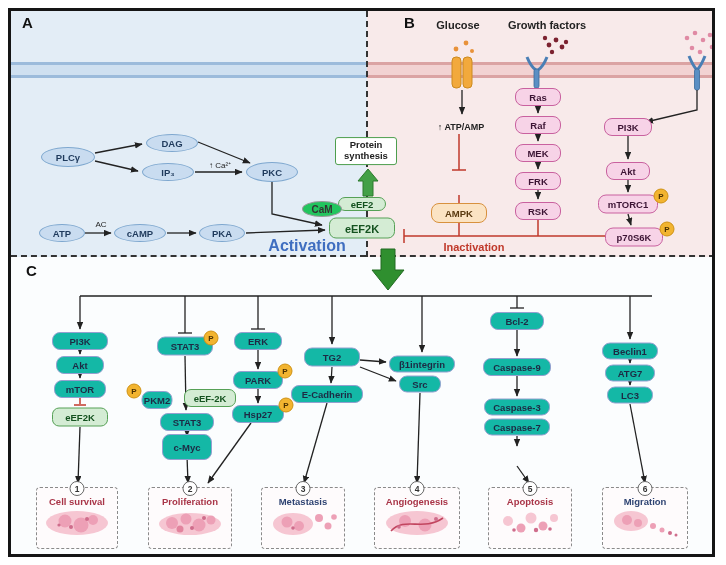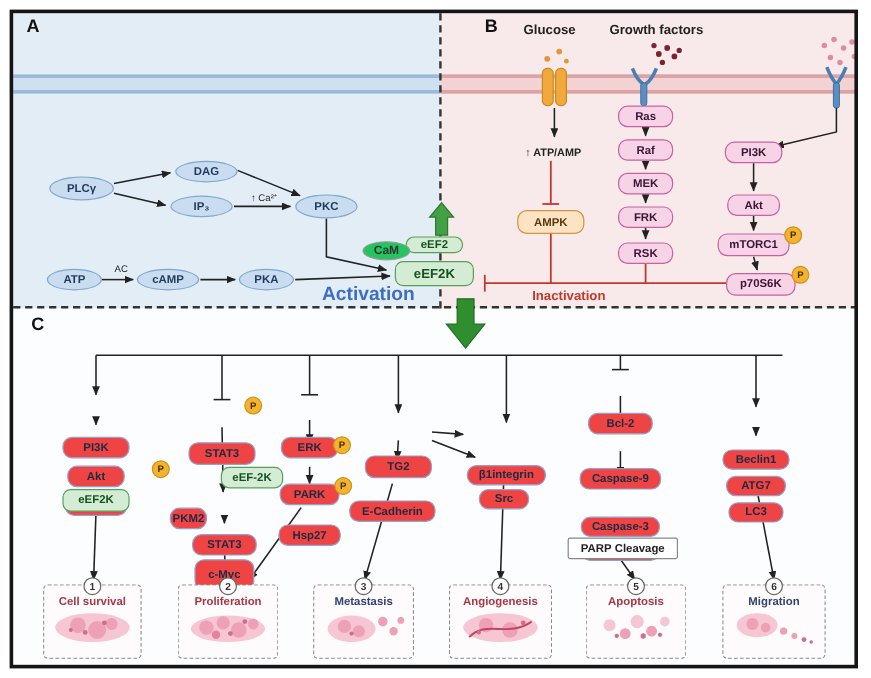--- a/index.html
+++ b/index.html
@@ -13,23 +13,23 @@
   .div-v{position:absolute;left:366px;top:11px;height:246px;width:0;border-left:2px dashed #333;}
   .div-h{position:absolute;left:11px;top:255px;width:704px;height:0;border-top:2px dashed #333;}
   .overlay{position:absolute;left:0;top:0;z-index:1;}
   .ln{stroke:#222;stroke-width:1.3;fill:none;}
   .lr{stroke:#c0392b;stroke-width:1.5;fill:none;}
   .nd{position:absolute;transform:translate(-50%,-50%);display:flex;align-items:center;justify-content:center;
       font-weight:bold;font-size:9.5px;z-index:2;border:1.2px solid;border-radius:9px;white-space:nowrap;
       padding:0 3px;box-sizing:border-box;}
   .oval{background:#c9dcf0;border-color:#7fa8cf;border-radius:50%;color:#1f3a5c;}
   .pink{background:#f7d3e7;border-color:#c9619f;border-radius:8px;color:#3c1434;}
-  .lav{background:#ef4444;border-color:#94a0d0;border-radius:8px;color:#1d2a44;margin-top:32px;}
+  .lav{background:#14b8a6;border-color:#94a0d0;border-radius:8px;color:#1d2a44;}
   .green{background:#d4ecd4;border-color:#56a156;border-radius:7px;color:#14521f;}
-  .orange{background:#fbe3c3;border-color:#d8913e;border-radius:8px;color:#5a3a10;}
+  .orange{background:#fbe3c3;border-color:#d8913e;border-radius:8px;color:#5a3a10;margin-top:28px;}
   .whiteov{background:#22c55e;border-color:#999;border-radius:50%;color:#333;font-size:10px;z-index:3;}
   .rectw{background:#ffffff;border-color:#888;border-radius:2px;color:#222;}
   .psyn{position:absolute;transform:translate(-50%,-50%);width:62px;background:#fff;border:1.5px solid #4d9e4d;
         border-radius:3px;color:#222;font-weight:bold;font-size:9.5px;text-align:center;line-height:1.15;
         padding:2px 3px;z-index:2;box-sizing:border-box;}
   .pbadge{position:absolute;transform:translate(-50%,-50%);width:13px;height:13px;border-radius:50%;background:#f2b430;
         border:1px solid #cf9214;color:#4a3000;font-size:8px;font-weight:bold;display:flex;align-items:center;
         justify-content:center;z-index:3;}
   .txt{position:absolute;transform:translate(-50%,-50%);z-index:2;white-space:nowrap;color:#222;}
   .hdr{font-size:11px;font-weight:bold;}
@@ -191,20 +191,21 @@
   <div class="nd oval" style="left:68px;top:157px;width:54px;height:20px">PLCγ</div>
   <div class="nd oval" style="left:172px;top:143px;width:52px;height:18px">DAG</div>
   <div class="nd oval" style="left:168px;top:172px;width:52px;height:18px">IP₃</div>
   <div class="nd oval" style="left:272px;top:172px;width:52px;height:20px">PKC</div>
   <div class="nd oval" style="left:62px;top:233px;width:46px;height:18px">ATP</div>
   <div class="nd oval" style="left:140px;top:233px;width:52px;height:18px">cAMP</div>
   <div class="nd oval" style="left:222px;top:233px;width:46px;height:18px">PKA</div>
   <div class="nd whiteov" style="left:322px;top:209px;width:40px;height:16px">CaM</div>
   <div class="nd green" style="left:362px;top:204px;width:48px;height:14px">eEF2</div>
   <div class="nd green" style="left:362px;top:228px;width:66px;height:21px;font-size:11px">eEF2K</div>
+  <div class="psyn" style="left:366px;top:151px">Protein synthesis</div>
   <div class="txt small" style="left:220px;top:164px">↑ Ca²⁺</div>
   <div class="txt small" style="left:101px;top:224px">AC</div>
   <div class="txt act" style="left:307px;top:246px">Activation</div>
 
   <div class="txt hdr" style="left:458px;top:25px">Glucose</div>
   <div class="txt hdr" style="left:547px;top:25px">Growth factors</div>
   <div class="txt" style="left:461px;top:127px;font-size:9px;font-weight:bold">↑ ATP/AMP</div>
   <div class="txt inact" style="left:474px;top:247px">Inactivation</div>
 
   <div class="nd orange" style="left:459px;top:185px;width:56px;height:20px">AMPK</div>
@@ -241,21 +242,20 @@
 
   <div class="nd lav" style="left:332px;top:357px;width:56px;height:19px">TG2</div>
   <div class="nd lav" style="left:327px;top:394px;width:72px;height:18px">E-Cadherin</div>
   <div class="nd lav" style="left:422px;top:364px;width:66px;height:17px">β1integrin</div>
   <div class="nd lav" style="left:420px;top:384px;width:42px;height:17px">Src</div>
 
   <div class="nd lav" style="left:517px;top:321px;width:54px;height:18px">Bcl-2</div>
   <div class="nd lav" style="left:517px;top:367px;width:68px;height:18px">Caspase-9</div>
   <div class="nd lav" style="left:517px;top:407px;width:66px;height:17px">Caspase-3</div>
   <div class="nd lav" style="left:517px;top:427px;width:66px;height:17px">Caspase-7</div>
-  <div class="nd rectw" style="left:519px;top:457px;width:92px;height:18px;font-weight:bold">PARP Cleavage</div>
 
   <div class="nd lav" style="left:630px;top:351px;width:56px;height:17px">Beclin1</div>
   <div class="nd lav" style="left:630px;top:373px;width:50px;height:17px">ATG7</div>
   <div class="nd lav" style="left:630px;top:395px;width:46px;height:17px">LC3</div>
 
   <div class="outcome" style="left:36px;width:82px">
     <div class="onum">1</div>
     <div class="olabel lbl-red">Cell survival</div>
     <svg class="cells" width="72" height="30" viewBox="0 0 72 30">
       <ellipse cx="36" cy="15" rx="31" ry="12" fill="#f6c6d2"></ellipse>

